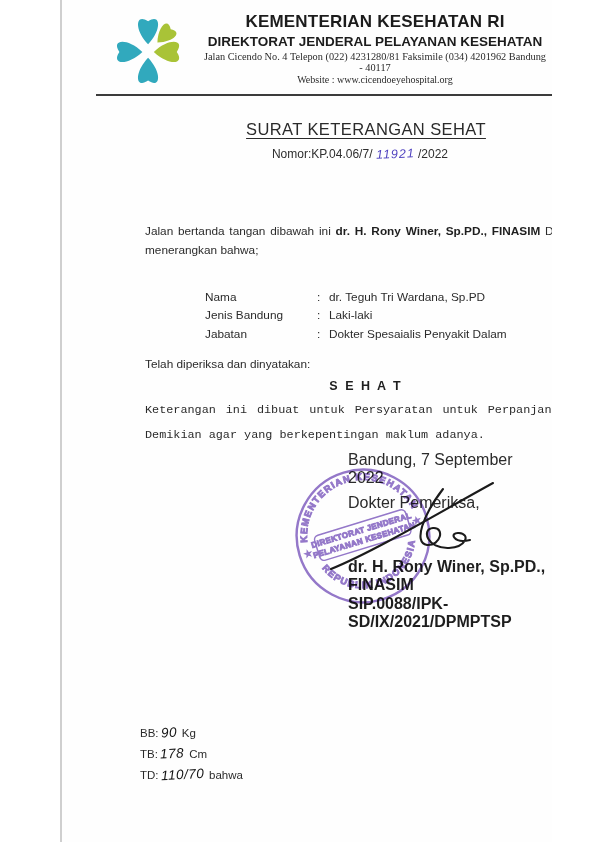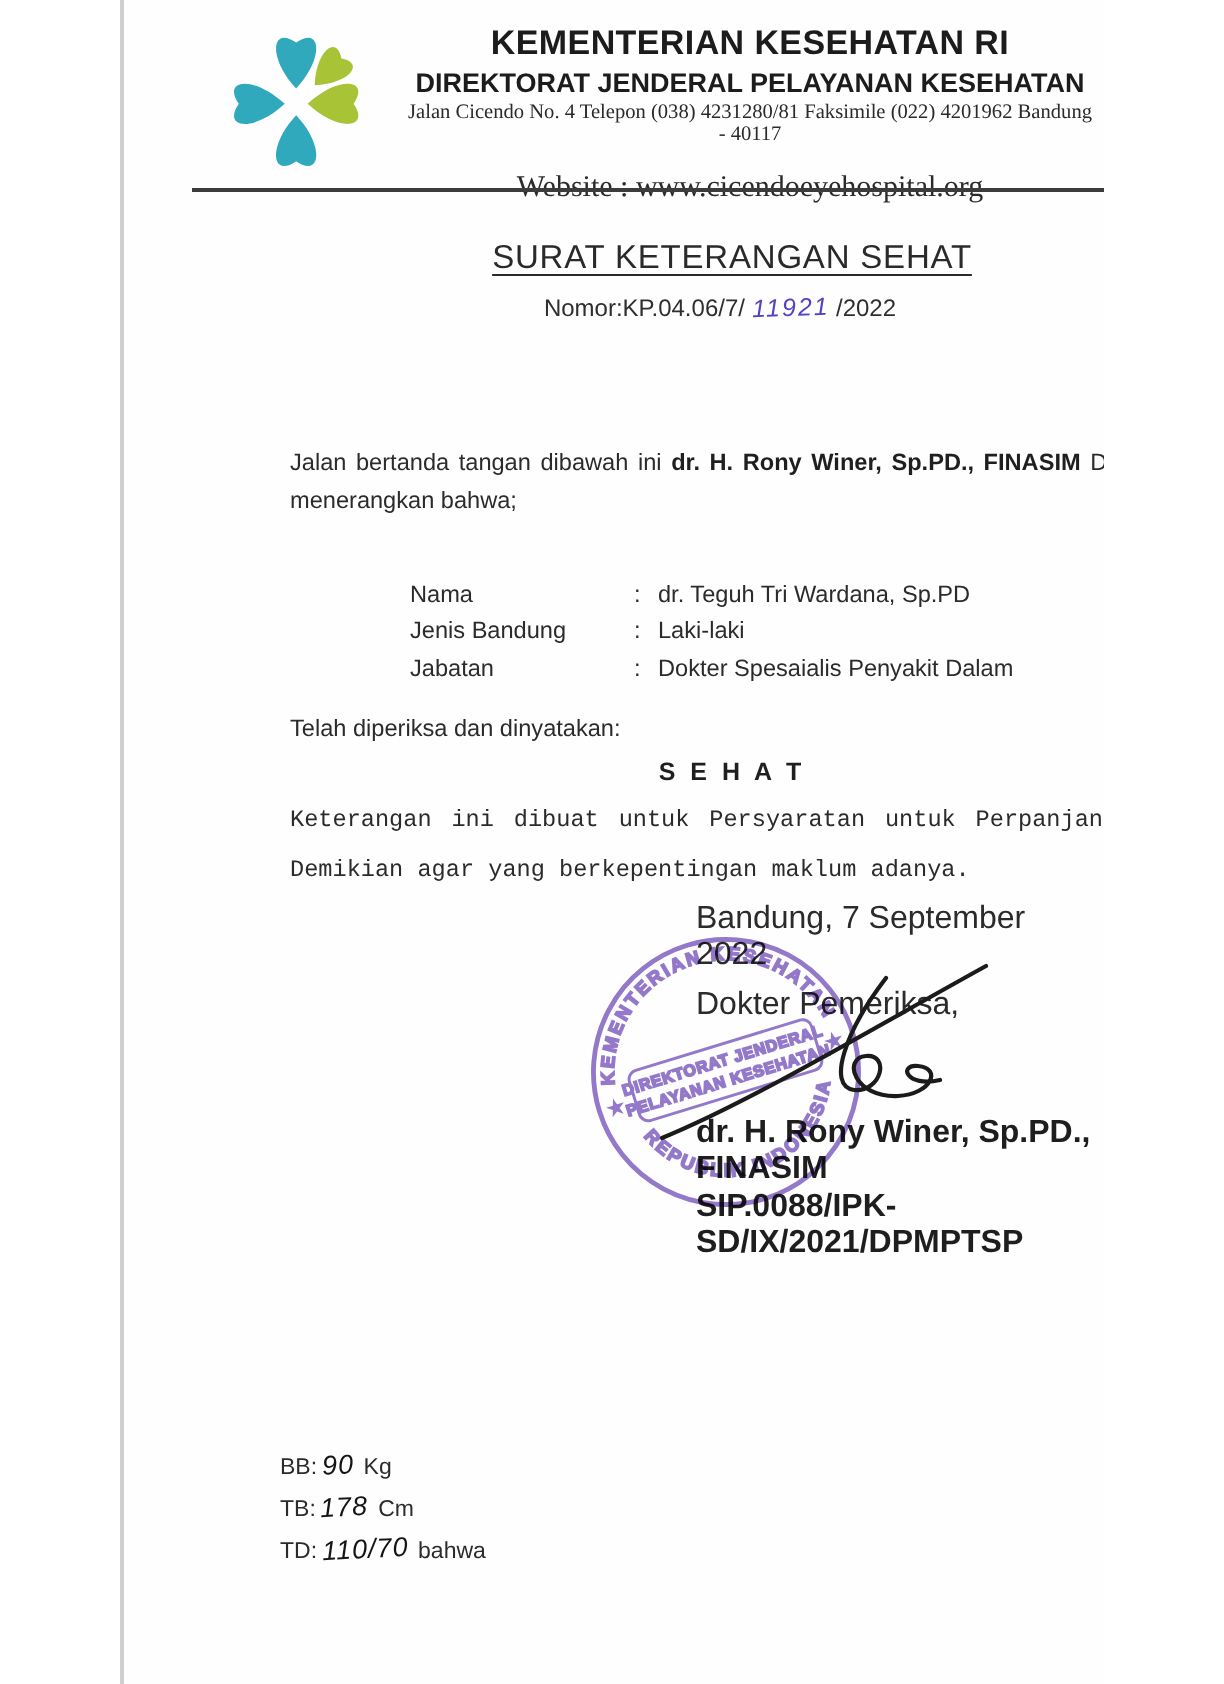--- a/index.html
+++ b/index.html
@@ -12,21 +12,21 @@
   .scan-edge { position:absolute; left:0; top:0; width:2px; height:100%; background:#cfcfcf; }
 
   
   .header { position:absolute; top:6px; left:38px; width:562px; display:flex; align-items:flex-start; }
   .logo-left { width:104px; height:88px; flex:0 0 auto; }
   .header-center { flex:1 1 auto; text-align:center; padding-top:6px; }
   .h-ministry   { font-size:17px; font-weight:bold; letter-spacing:.2px; color:#1c1c1c; }
   .h-directorate{ font-size:13.5px; font-weight:bold; margin-top:2px; color:#1c1c1c; }
   .h-hospital   { font-size:13px; margin-top:2px; letter-spacing:-.2px; color:#222; }
   .h-address    { font-family:"Liberation Serif","DejaVu Serif",serif; font-size:10.3px; margin-top:2px; color:#2a2a2a; }
-  .h-website    { font-family:"Liberation Serif","DejaVu Serif",serif; font-size:15px; margin-top:13px; color:#2a2a2a; }
+  .h-website    { font-family:"Liberation Serif","DejaVu Serif",serif; font-size:10px; margin-top:1px; color:#2a2a2a; }
   .logo-right { width:112px; height:88px; flex:0 0 auto; }
   .rule { position:absolute; top:94px; left:36px; width:564px; border-top:2.2px solid #3c3c3c; }
 
   
   .title { position:absolute; top:120px; left:0; width:612px; text-align:center;
            font-size:16.5px; letter-spacing:.4px; color:#2a2a2a;
            text-decoration:underline; text-underline-offset:3px; }
   .nomor { position:absolute; top:147px; left:0; width:600px; text-align:center; font-size:12px; color:#2e2e2e; }
   .handwritten-blue { color:#5144c0; font-style:italic; font-size:12.5px;
            display:inline-block; transform:rotate(-2deg); letter-spacing:1px; }
@@ -75,21 +75,21 @@
         <path d="M0,16 C-15,0 -13,-17 0,-8 C13,-17 15,0 0,16 Z" transform="translate(69,29) rotate(45) scale(0.82)" fill="#a9c337"></path>
         <path d="M0,16 C-15,0 -13,-17 0,-8 C13,-17 15,0 0,16 Z" transform="translate(72,48) rotate(90)" fill="#a9c337"></path>
         <path d="M0,16 C-15,0 -13,-17 0,-8 C13,-17 15,0 0,16 Z" transform="translate(50,70) rotate(180)" fill="#31a9bd"></path>
         <path d="M0,16 C-15,0 -13,-17 0,-8 C13,-17 15,0 0,16 Z" transform="translate(28,48) rotate(270)" fill="#31a9bd"></path>
       </g>
     </svg>
 
     <div class="header-center">
       <div class="h-ministry">KEMENTERIAN KESEHATAN RI</div>
       <div class="h-directorate">DIREKTORAT JENDERAL PELAYANAN KESEHATAN</div>
-      <div class="h-address">Jalan Cicendo No. 4 Telepon (038) 4231280/81 Faksimile (022) 4201962 Bandung - 40117</div>
+      <div class="h-address">Jalan Cicendo No. 4 Telepon (022) 4231280/81 Faksimile (034) 4201962 Bandung - 40117</div>
       <div class="h-website">Website : www.cicendoeyehospital.org</div>
     </div>
 
     <svg class="logo-right" viewBox="0 0 112 90">
       <defs>
         <path id="cicArc" d="M 16,42 A 42,38 0 0 1 96,42"></path>
       </defs>
       <text font-size="9" font-weight="bold" letter-spacing="1" fill="#16381e">
         <textPath href="#cicArc" startOffset="50%" text-anchor="middle">PUSAT MATA NASIONAL</textPath>
       </text>

